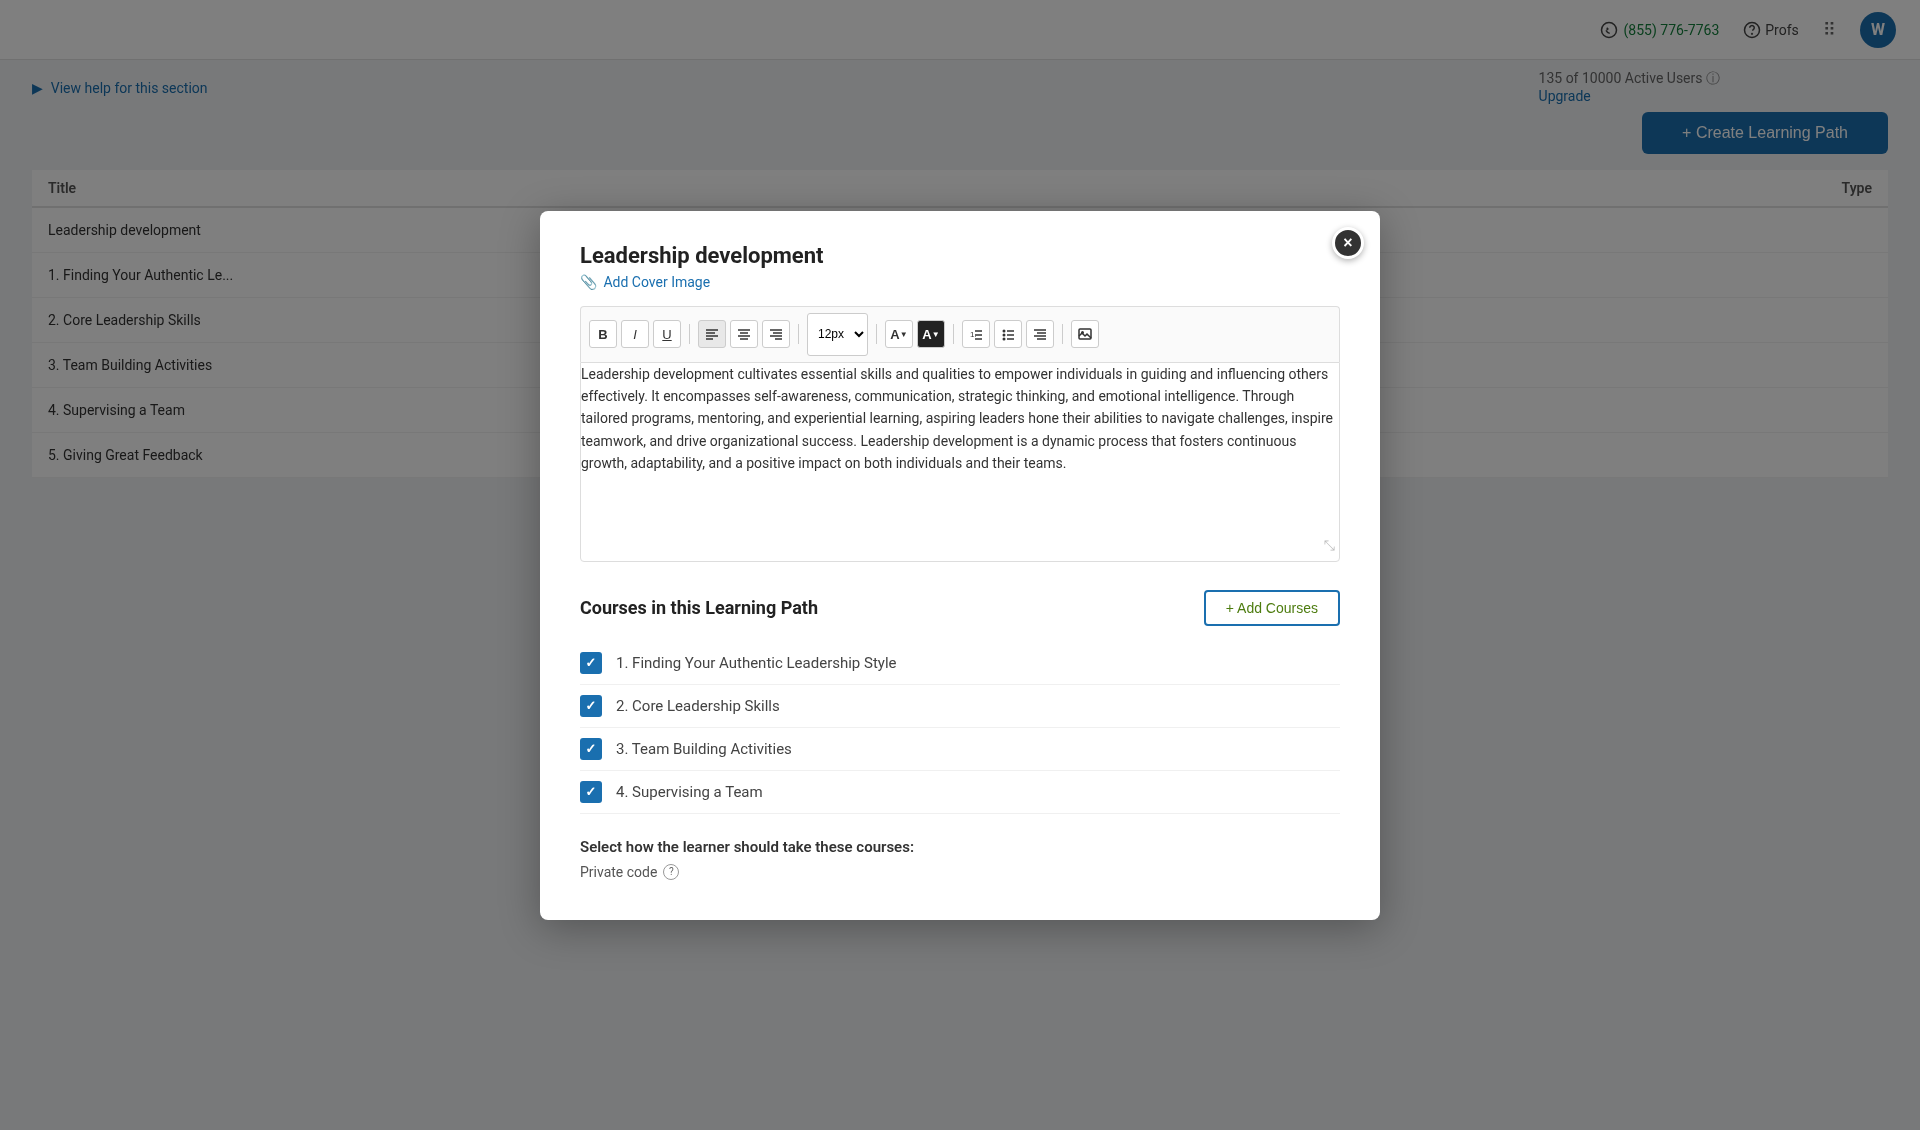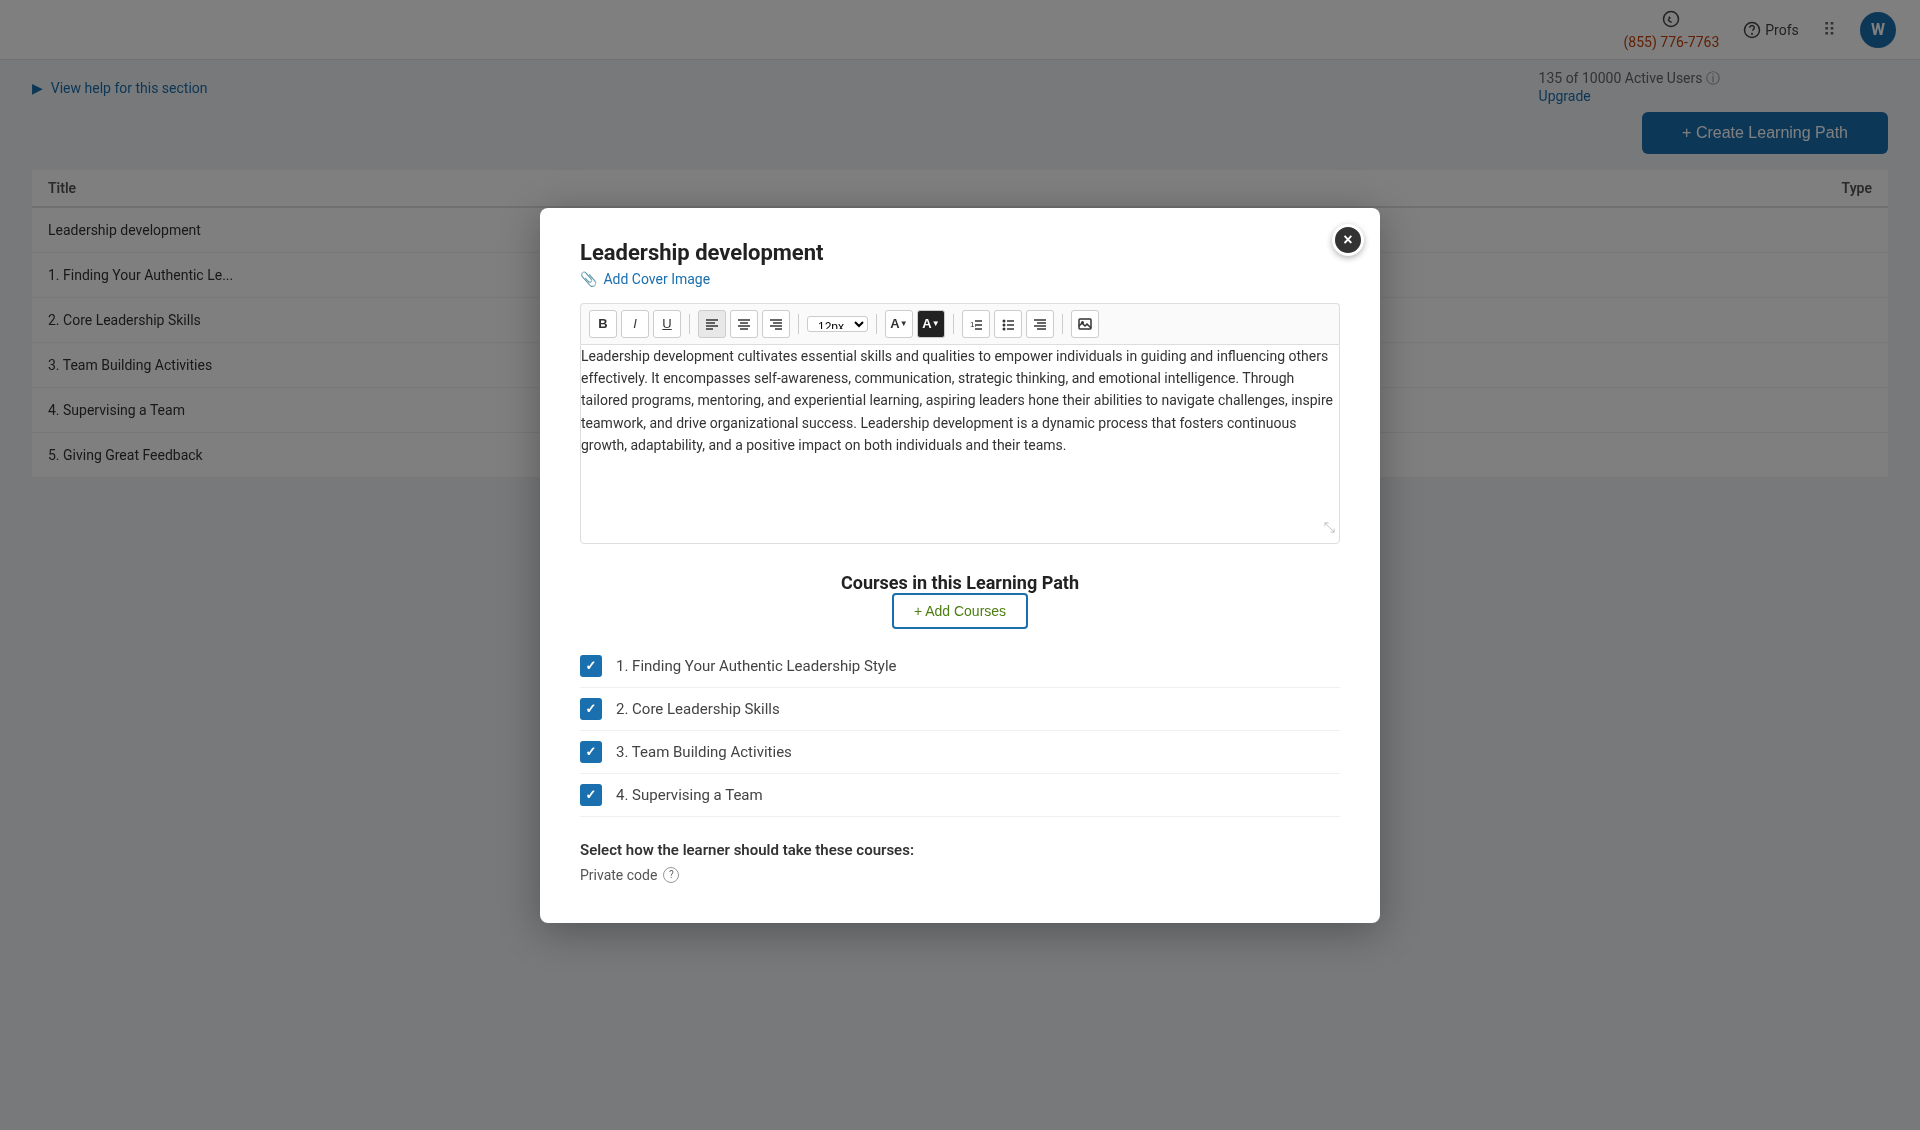--- a/index.html
+++ b/index.html
@@ -12,21 +12,21 @@
     .top-nav {
       background: #fff;
       height: 60px;
       display: flex;
       align-items: center;
       justify-content: flex-end;
       padding: 0 24px;
       border-bottom: 1px solid #e0e0e0;
       gap: 24px;
     }
-    .top-nav-phone { display: flex; align-items: center; gap: 6px; color: #c2410c; font-size: 14px; flex-direction: column; }
+    .top-nav-phone { display: flex; align-items: center; gap: 6px; color: #15803d; font-size: 14px; }
     .top-nav-help { display: flex; align-items: center; gap: 4px; color: #444; font-size: 14px; }
     .top-nav-grid { color: #666; font-size: 18px; }
     .top-nav-avatar {
       width: 36px; height: 36px; border-radius: 50%; background: #1a6faf;
       color: #fff; display: flex; align-items: center; justify-content: center;
       font-weight: bold; font-size: 16px;
     }
 
     
     .page-body { display: flex; height: calc(1130px - 60px); }
@@ -89,33 +89,33 @@
       border-bottom: none; padding: 6px 8px; background: #fafafa; border-radius: 4px 4px 0 0; flex-wrap: wrap;
     }
     .toolbar-btn {
       width: 28px; height: 28px; border: 1px solid #ccc; background: #fff; border-radius: 3px;
       cursor: pointer; display: flex; align-items: center; justify-content: center; font-size: 13px; color: #333;
     }
     .toolbar-btn.active { background: #e8e8e8; }
     .toolbar-sep { width: 1px; height: 20px; background: #ccc; margin: 0 4px; }
     .font-select {
       border: 1px solid #ccc; border-radius: 3px; padding: 2px 6px; font-size: 12px; background: #fff;
-      height: 16px; cursor: pointer;
+      height: 43px; cursor: pointer;
     }
 
     .editor-area {
       border: 1px solid #ddd; min-height: 200px; padding: 0;
       font-size: 14px; line-height: 1.6; color: #333; background: #fff;
       border-radius: 0 0 4px 4px; position: relative;
     }
     .resize-handle { position: absolute; bottom: 4px; right: 4px; color: #bbb; font-size: 14px; }
 
     
     .courses-section { margin-top: 28px; }
-    .courses-header { display: flex; align-items: center; justify-content: space-between; margin-bottom: 16px; flex-direction: column; }
+    .courses-header { display: flex; align-items: center; justify-content: space-between; margin-bottom: 16px; }
     .courses-title { font-size: 18px; font-weight: 700; color: #222; }
     .btn-add-courses {
       border: 2px solid #1a6faf; color: #4d7c0f; background: #fff;
       border-radius: 4px; padding: 8px 20px; font-size: 14px; cursor: pointer;
       display: flex; align-items: center; gap: 6px;
     }
 
     .course-item { display: flex; align-items: center; gap: 14px; padding: 10px 0; border-bottom: 1px solid #f0f0f0; }
     .course-checkbox { width: 22px; height: 22px; background: #1a6faf; border-radius: 3px; display: flex; align-items: center; justify-content: center; flex-shrink: 0; }
     .course-label { font-size: 15px; color: #444; }

